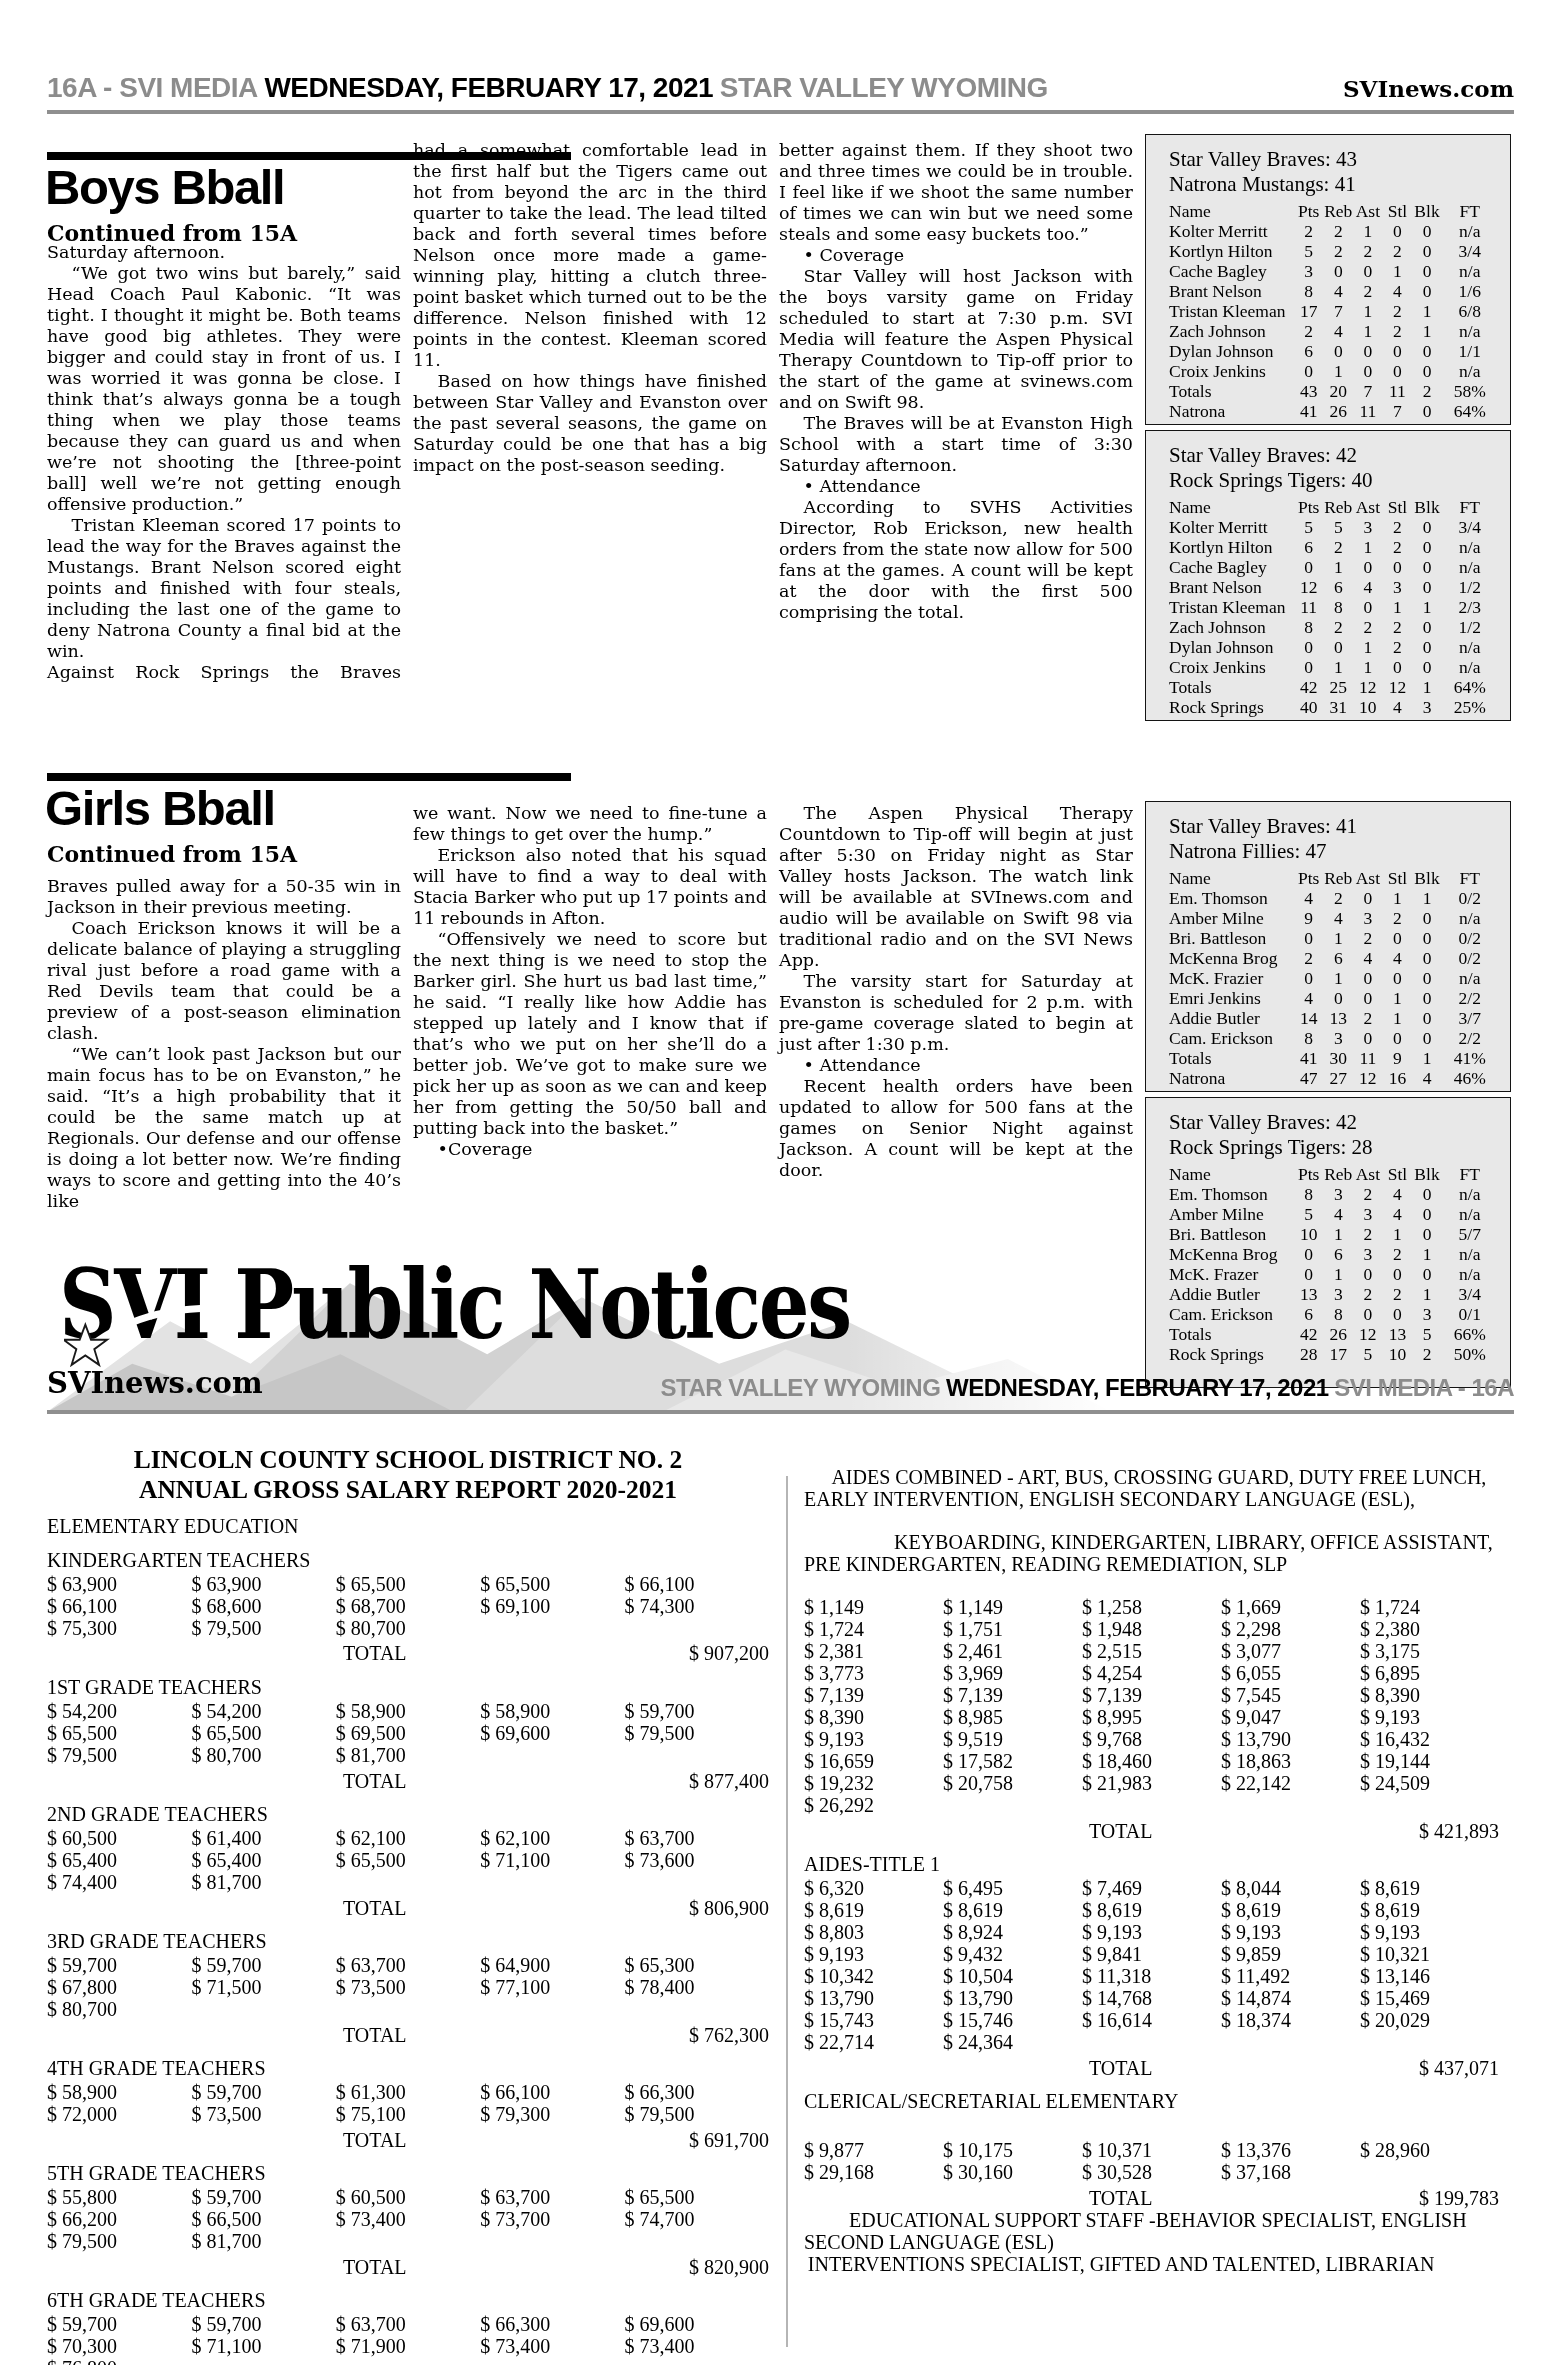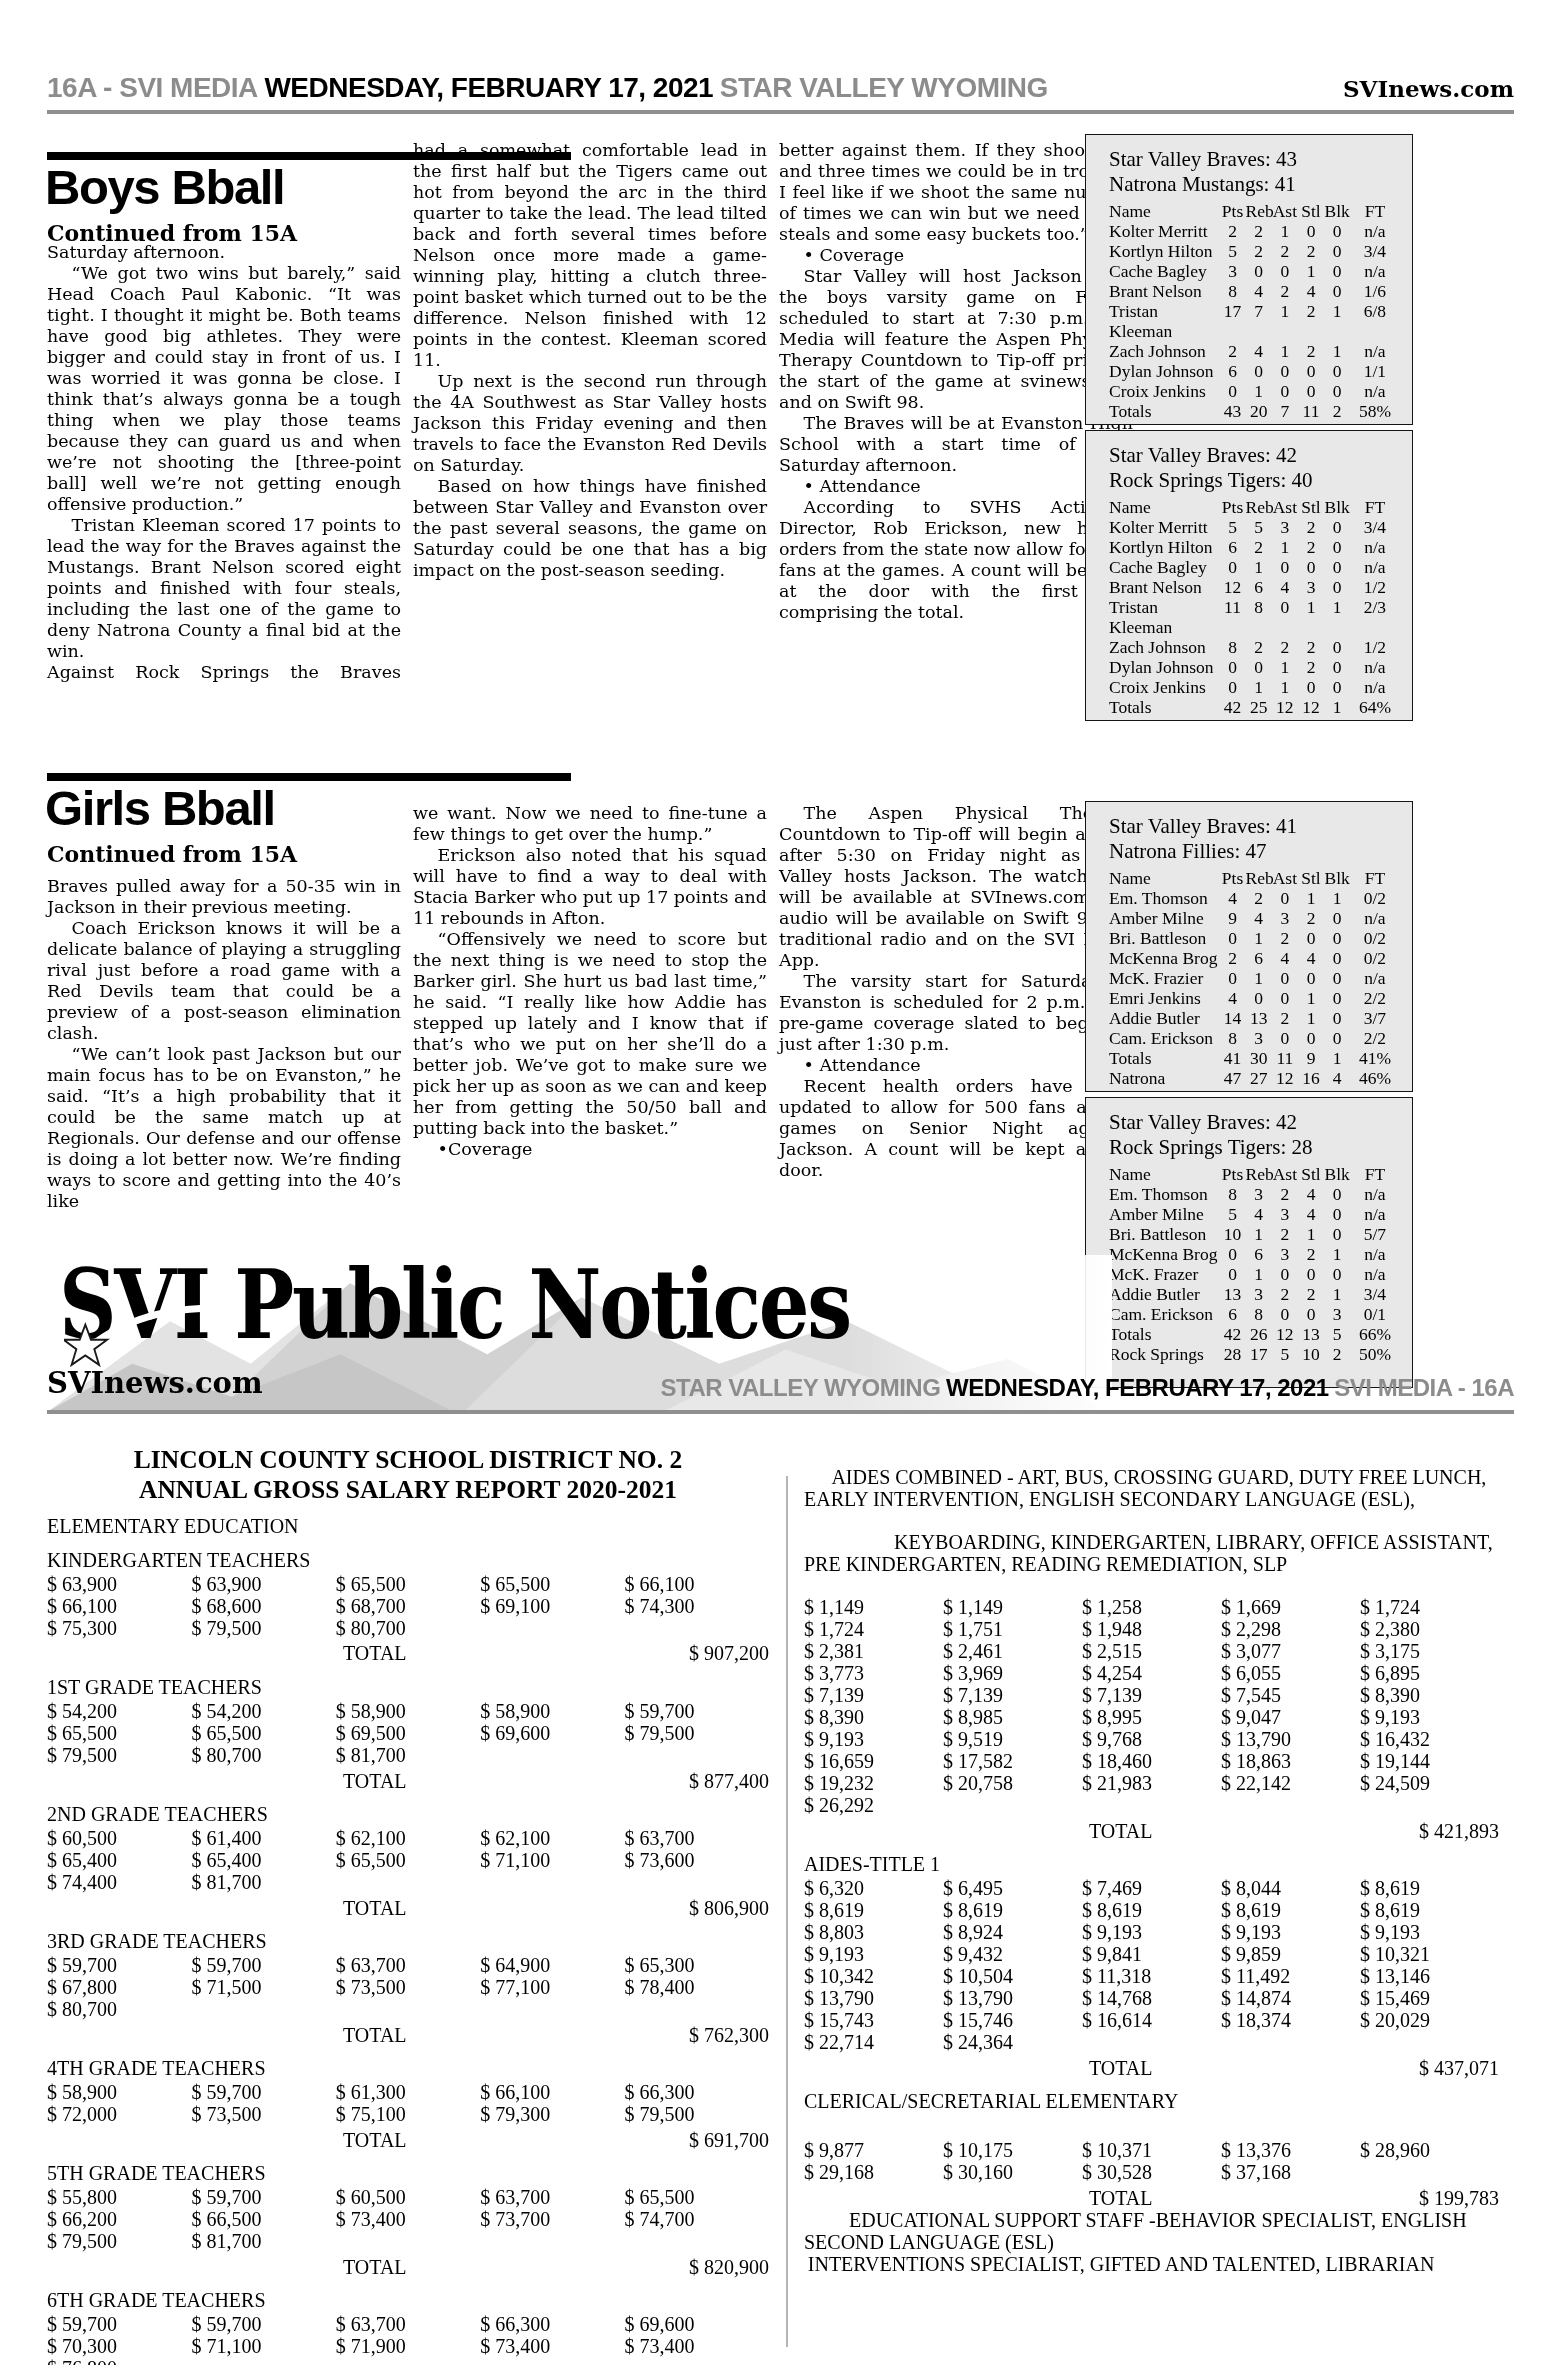--- a/index.html
+++ b/index.html
@@ -16,21 +16,21 @@
   .hrule{position:absolute;height:4.3px;background:#8f8f8f;left:47px;width:1467px;}
   
   .sect-bar{position:absolute;left:47px;width:524px;height:7.6px;background:#000;}
   .sect-title{position:absolute;left:45px;font-family:"Liberation Sans",sans-serif;font-weight:bold;font-size:49px;letter-spacing:-1.4px;line-height:1;}
   .sect-cont{position:absolute;left:47px;font-family:"DejaVu Serif",serif;font-weight:bold;font-size:22px;line-height:1;}
   .newscol{position:absolute;width:354px;font-size:17.5px;line-height:21px;text-align:justify;}
   .newscol p{margin:0;}
   .p-ind{text-indent:24.6px;}
   .jlast{text-align-last:justify;}
   
-  .boxcol{position:absolute;left:1085px;width:328px;}
+  .boxcol{position:absolute;left:1145px;width:366px;}
   .scorebox{background:#e8e8e8;border:1.9px solid #141414;box-sizing:border-box;height:291px;margin-bottom:4.7px;padding:12.3px 12.3px 4.7px 23px;overflow:hidden;font-family:"Liberation Serif",serif;}
   .box-team{font-size:21px;line-height:25px;}
   .box-table{margin-top:3.8px;font-size:17.5px;line-height:20px;}
   .bs-row{display:flex;}
   .bs-name{width:38%;}
   .bs-n{width:9%;text-align:center;}
   .bs-ft{width:17%;text-align:center;}
   
   .banner{position:absolute;left:47px;top:1255px;width:1467px;height:157px;}
   .banner svg.mtn{position:absolute;left:0;top:0;}
@@ -79,21 +79,20 @@
 <div class="newscol" style="left:47px;top:242px;">
 
 <p class="none">Saturday afternoon.</p>
     <p class="p-ind">“We got two wins but barely,” said Head Coach Paul Kabonic. “It was tight. I thought it might be. Both teams have good big athletes. They were bigger and could stay in front of us. I was worried it was gonna be close. I think that’s always gonna be a tough thing when we play those teams because they can guard us and when we’re not shooting the [three-point ball] well we’re not getting enough offensive production.”</p>
     <p class="p-ind">Tristan Kleeman scored 17 points to lead the way for the Braves against the Mustangs. Brant Nelson scored eight points and finished with four steals, including the last one of the game to deny Natrona County  a final bid at the win.</p>
     <p class="jlast">Against Rock Springs the Braves</p>
   </div>
 <div class="newscol" style="left:413px;top:140px;">
 
 <p class="none">had a somewhat comfortable lead in the first half but the Tigers came out hot from beyond the arc in the third quarter to take the lead. The lead tilted back and forth several times before Nelson once more made a game-winning play, hitting a clutch three-point basket which turned out to be the difference. Nelson finished with 12 points in the contest. Kleeman scored 11.</p>
-    <p class="p-ind">Up next is the second run through the 4A Southwest as Star Valley hosts Jackson this Friday evening and then travels to face the Evanston Red Devils on Saturday.</p>
     <p class="p-ind">Based on how things have finished between Star Valley and Evanston over the past several seasons, the game on Saturday could be one that has a big impact on the post-season seeding.</p>
   </div>
 <div class="newscol" style="left:779px;top:140px;">
 
 <p class="none">better against them. If they shoot two and three times we could be in trouble. I feel like if we shoot the same number of times we can win but we need some steals and some easy buckets too.”</p>
     <p class="p-ind">• Coverage</p>
     <p class="p-ind">Star Valley will host Jackson with the boys varsity game on Friday scheduled to start at 7:30 p.m. SVI Media will feature the Aspen Physical Therapy Countdown to Tip-off prior to the start of the game at svinews.com and on Swift 98.</p>
     <p class="p-ind">The Braves will be at Evanston High School with a start time of 3:30 Saturday afternoon.</p>
     <p class="p-ind">• Attendance</p>
     <p class="p-ind">According to SVHS Activities Director, Rob Erickson, new health orders from the state now allow for 500 fans at the games.  A count will be kept at the door with the first 500 comprising the total.</p>

